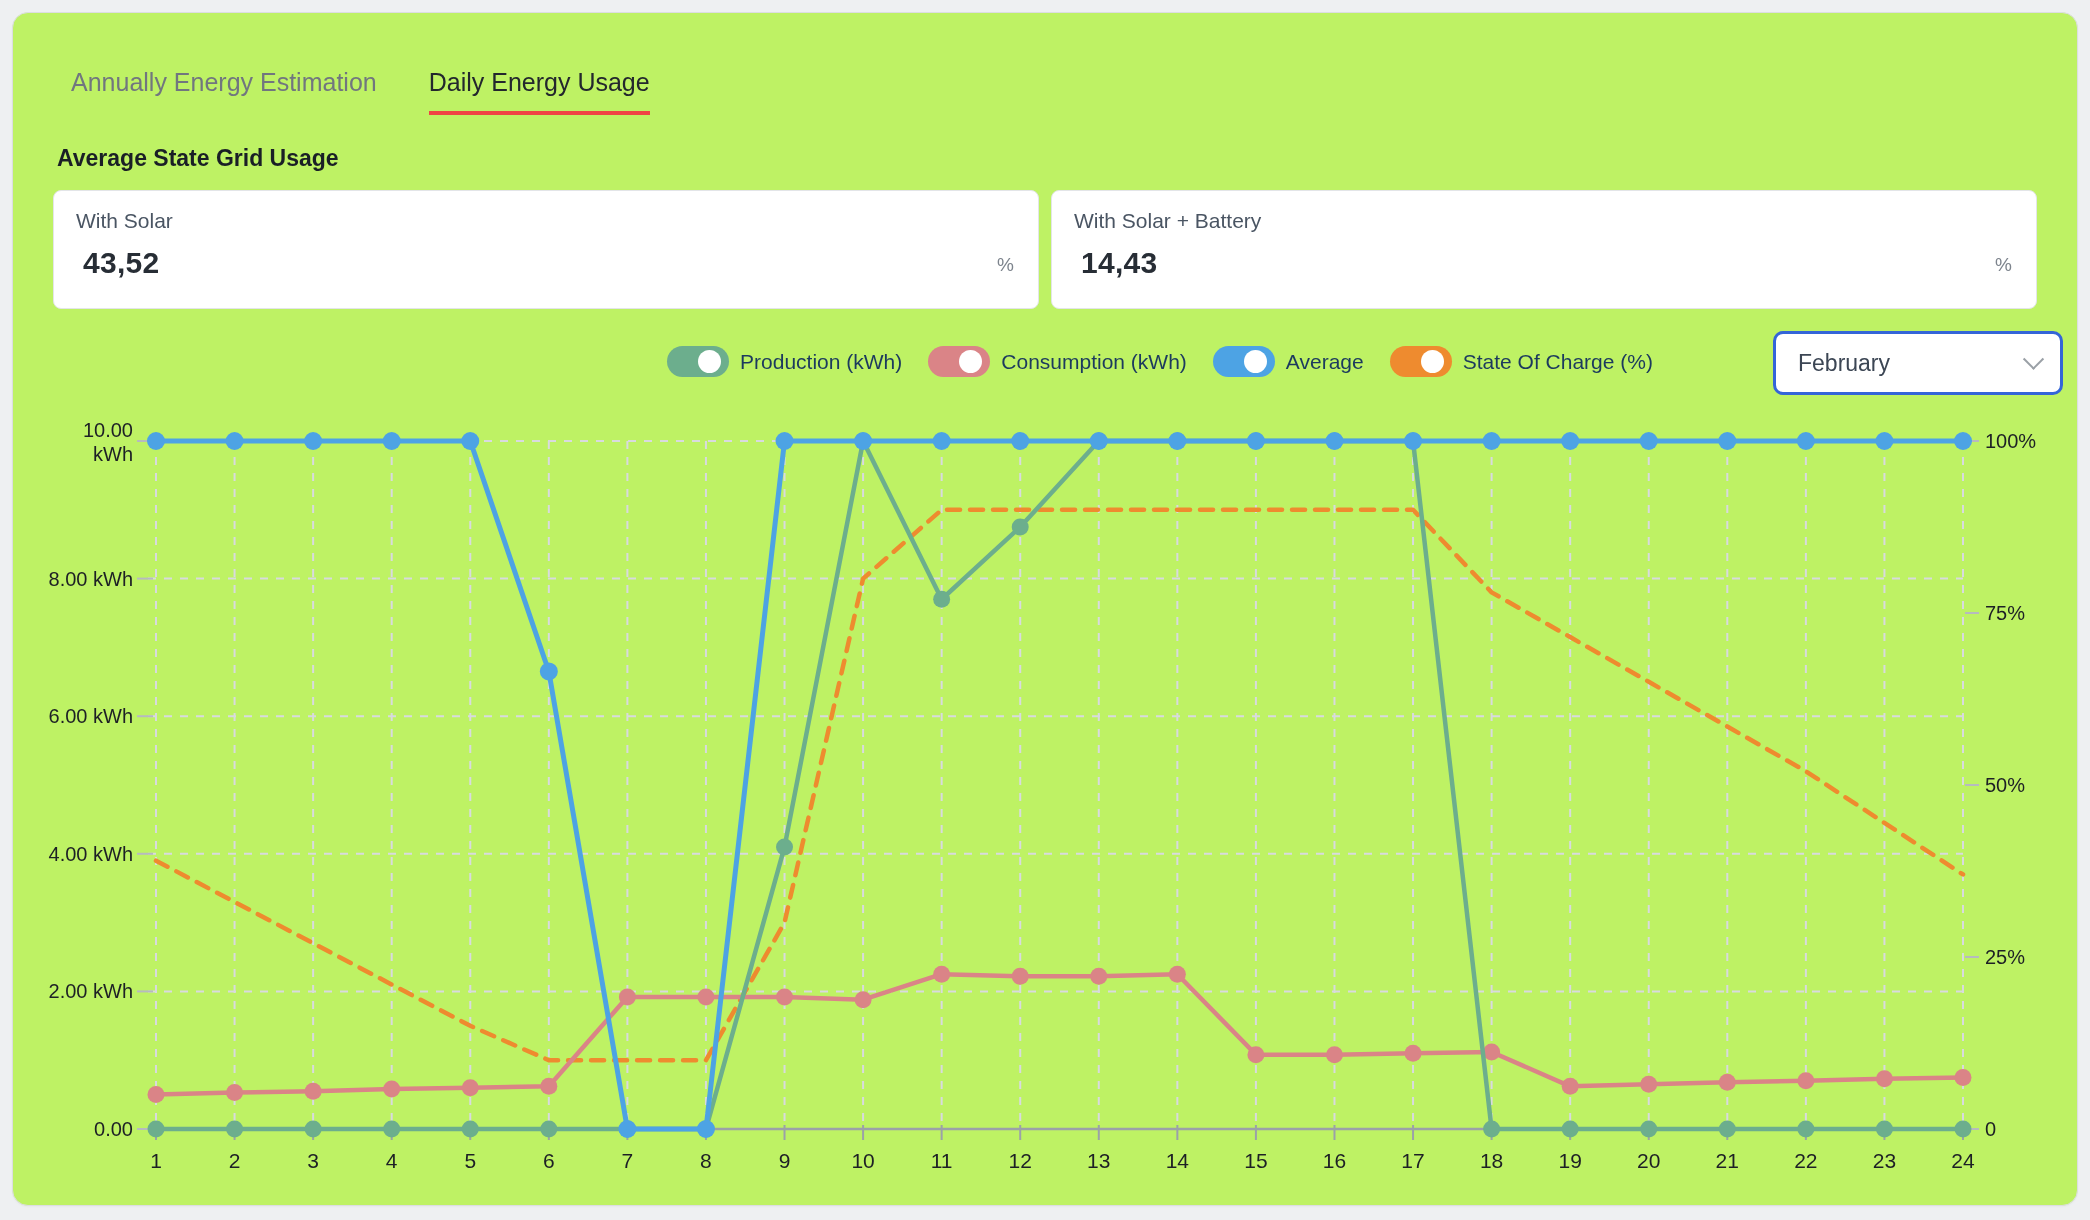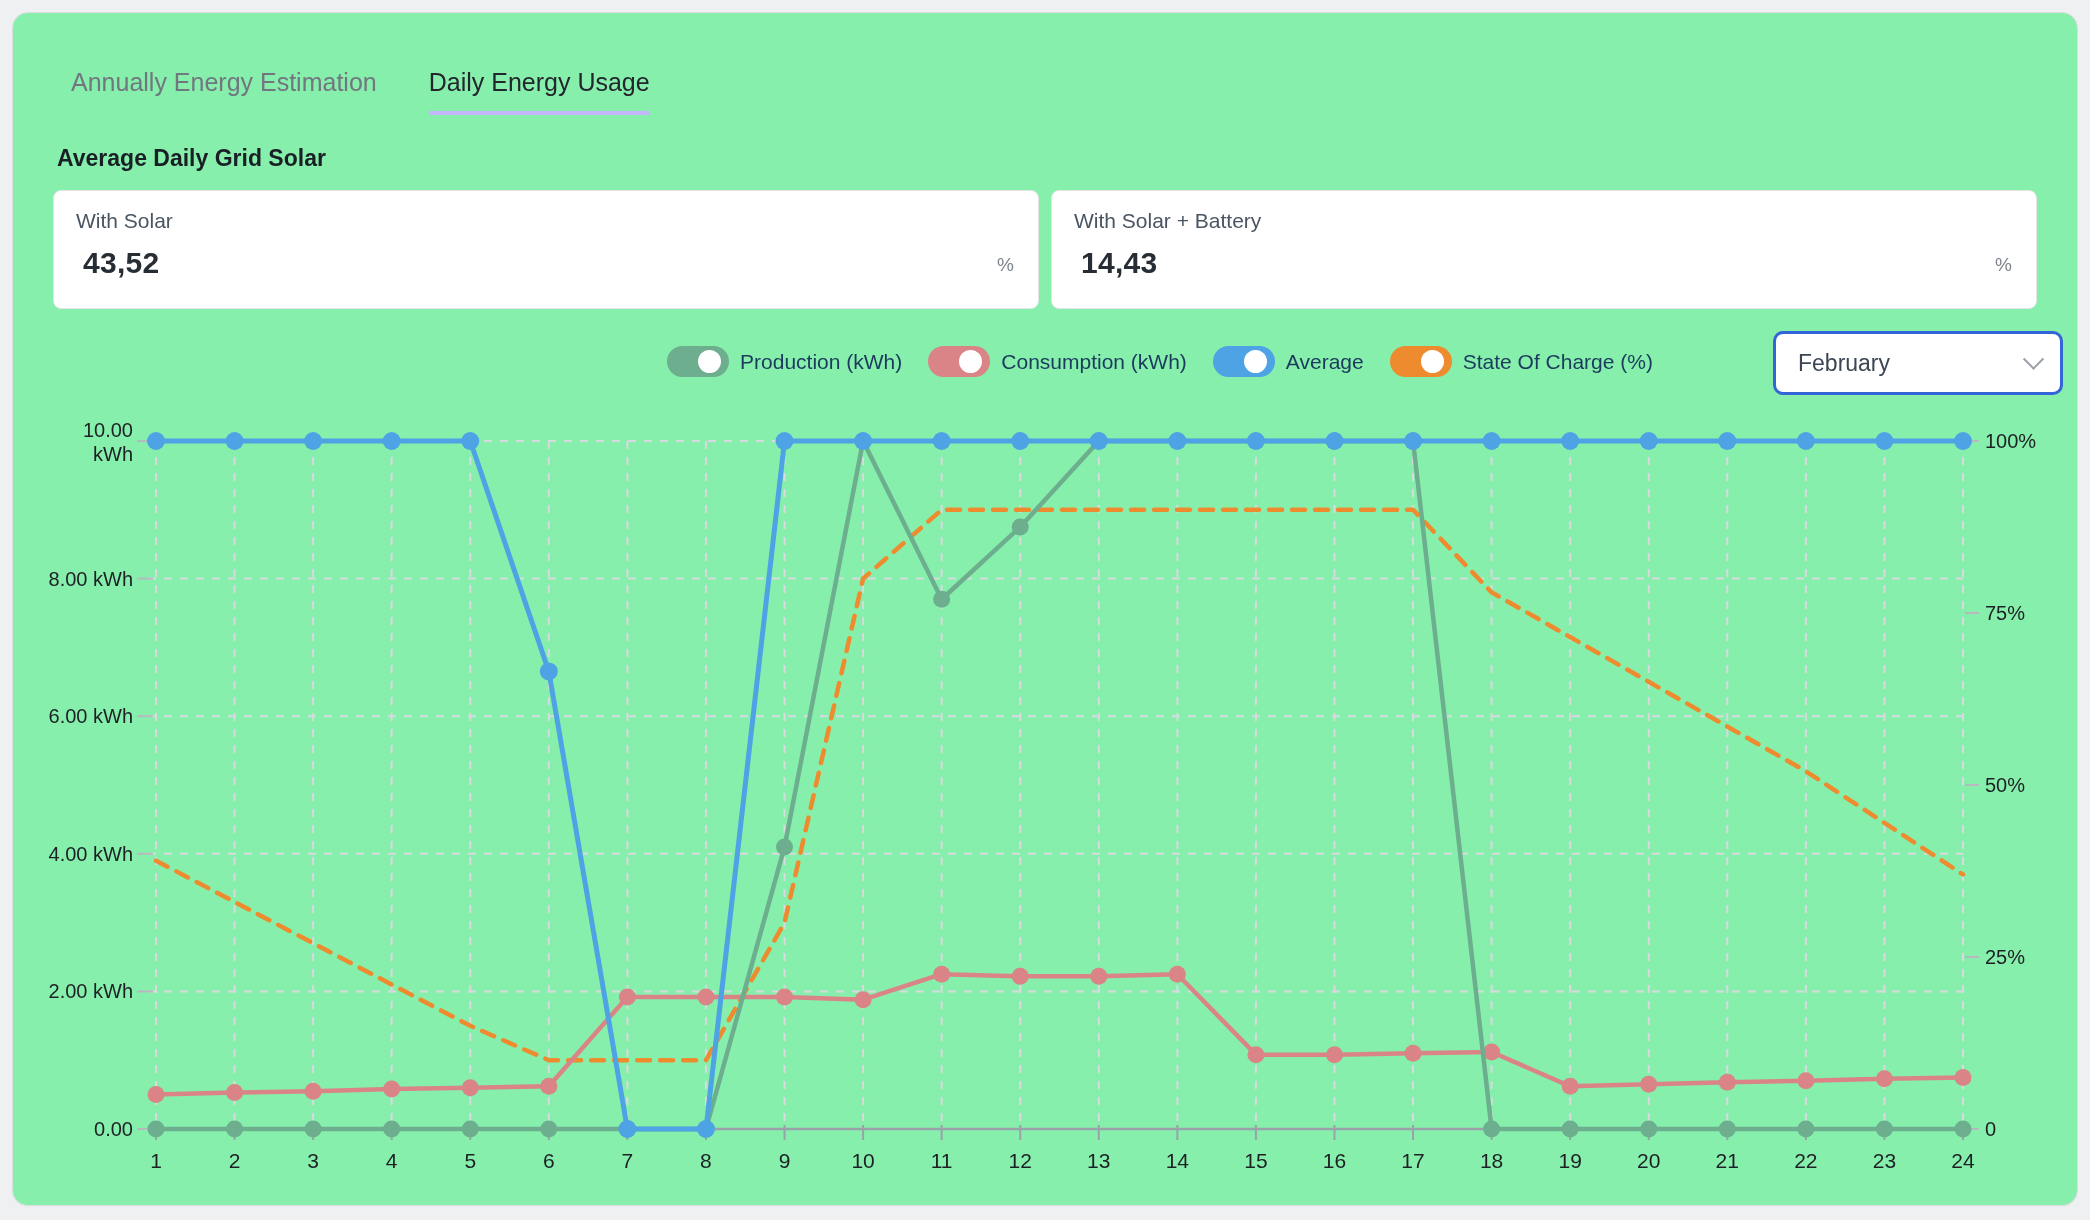--- a/index.html
+++ b/index.html
@@ -5,28 +5,28 @@
   html,body{margin:0;padding:0;}
   body{
     width:2090px;height:1220px;
     background:#eef0f2;
     font-family:"Liberation Sans","DejaVu Sans",sans-serif;
     position:relative;overflow:hidden;
     color:#23272d;
   }
   .app-card{
     position:absolute;left:12px;top:12px;right:12px;bottom:14px;
-    background:#86efac;border:1px solid #dcdee1;border-radius:16px;
+    background:#bef264;border:1px solid #dcdee1;border-radius:16px;
     box-shadow:0 1px 2px rgba(0,0,0,.03);
   }
   
   .tabs{position:absolute;left:58px;top:52px;display:flex;gap:52px;}
   .tab{font-size:25px;line-height:34px;padding-bottom:12px;cursor:pointer;white-space:nowrap;}
   .tab.inactive{color:#71767f;}
-  .tab.active{color:#23272d;border-bottom:4px solid #c4b5fd;}
+  .tab.active{color:#23272d;border-bottom:4px solid #ef4444;}
   
   .section-title{position:absolute;left:44px;top:132px;font-size:23px;font-weight:bold;color:#1a1f26;}
   
   .cards{position:absolute;left:40px;right:40px;top:177px;display:flex;gap:12px;}
   .stat-card{
     flex:1;height:119px;background:#fff;border:1px solid #e3e5e8;border-radius:8px;
     box-sizing:border-box;padding:18px 24px 0 22px;
   }
   .stat-title{font-size:21px;color:#4a5563;margin-bottom:13px;}
   .stat-row{display:flex;justify-content:space-between;align-items:flex-end;margin-left:7px;}
@@ -53,21 +53,21 @@
 </head>
 <body>
 
 <div class="app-card">
 
   <div class="tabs">
     <div class="tab inactive">Annually Energy Estimation</div>
     <div class="tab active">Daily Energy Usage</div>
   </div>
 
-  <div class="section-title">Average Daily Grid Solar</div>
+  <div class="section-title">Average State Grid Usage</div>
 
   <div class="cards">
     <div class="stat-card">
       <div class="stat-title">With Solar</div>
       <div class="stat-row">
         <span class="stat-value">43,52</span>
         <span class="stat-unit">%</span>
       </div>
     </div>
     <div class="stat-card">

